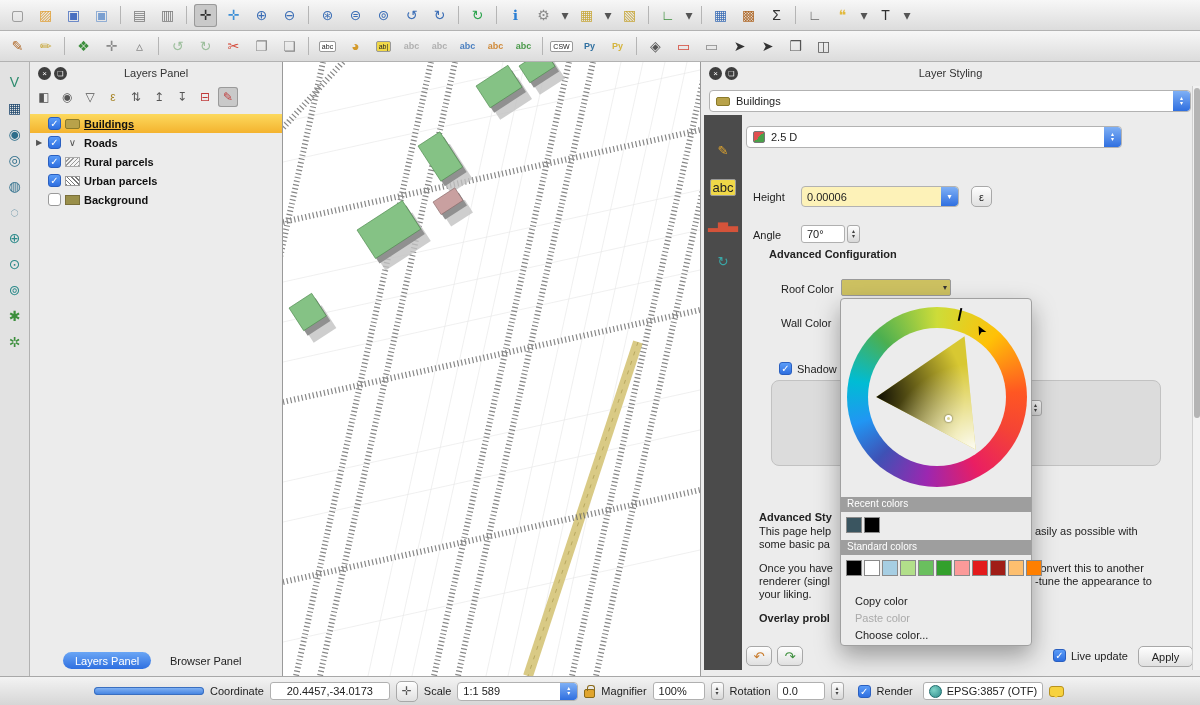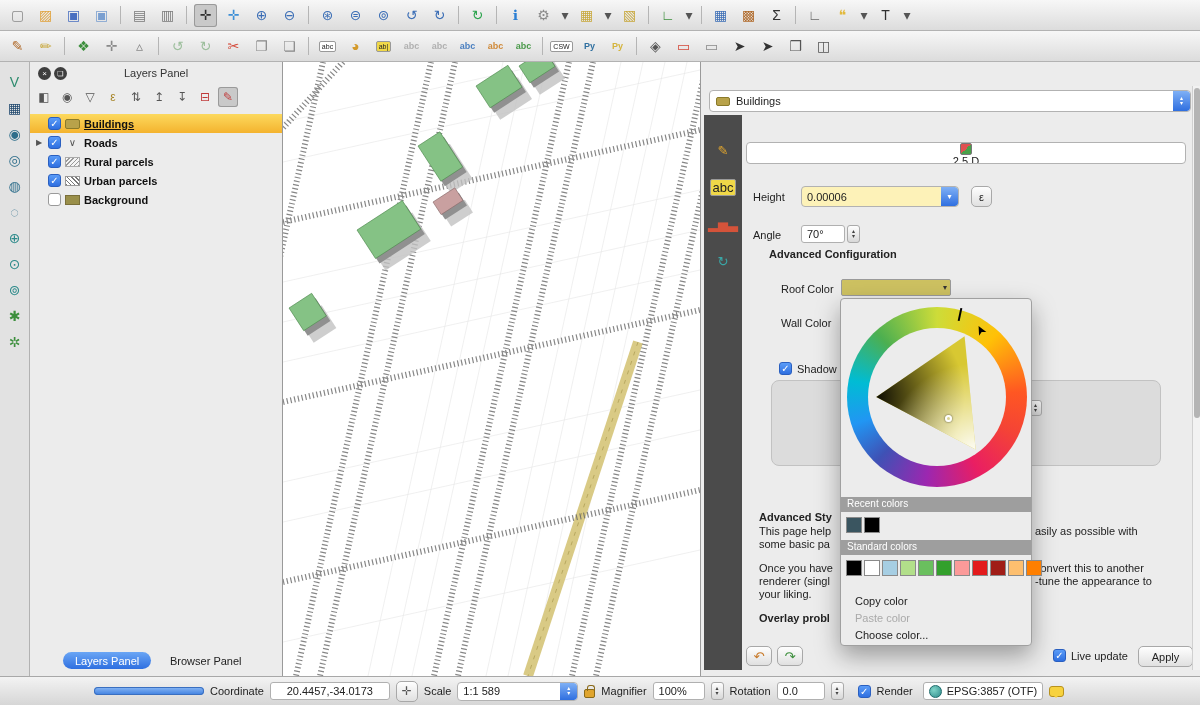--- a/index.html
+++ b/index.html
@@ -608,20 +608,25 @@
         <rect transform="translate(74,168) rotate(-33)" width="54" height="34" fill="#85c285" stroke="#4e8a4e" stroke-width="0.6"></rect>
 
         <rect transform="translate(16,258) rotate(-33)" width="27" height="27" fill="#c2c2c2" opacity="0.8"></rect>
         <rect transform="translate(10,251) rotate(-33)" width="27" height="27" fill="#909090"></rect>
         <rect transform="translate(6,246) rotate(-33)" width="27" height="27" fill="#85c285" stroke="#4e8a4e" stroke-width="0.6"></rect>
       </g>
     </svg>
   </div>
 
   <div id="styling-panel">
+    <div class="panel-header">
+      <span class="win-btn close" style="left:8px"></span>
+      <span class="win-btn float" style="left:24px"></span>
+      <span>Layer Styling</span>
+    </div>
 
     <div class="combo" style="left:8px; top:28px; width:482px; height:22px;">
       <span class="group-ic"></span>
       <span>Buildings</span>
       <span class="combo-btn"></span>
     </div>
 
     <div id="styling-strip">
 
         <span class="tbicon">
@@ -634,21 +639,21 @@
 
         <span class="tbicon">
           <span class="tbglyph" style="font-size: 13px; color: rgb(212, 83, 58);">▂▅▃</span>
         </span>
 
         <span class="tbicon">
           <span class="tbglyph" style="font-size: 13px; color: rgb(58, 166, 166);">↻</span>
         </span>
       </div>
 
-    <div class="combo" style="left:45px; top:80px; width:440px; height:22px;flex-direction:column;">
+    <div class="combo" style="left:45px; top:64px; width:376px; height:22px;">
       <span class="cube-ic"></span>
       <span>2.5 D</span>
       <span class="combo-btn"></span>
     </div>
 
     <span class="label" style="left:52px; top:129px;">Height</span>
     <div class="combo" style="left:100px; top:124px; width:158px; height:21px; background:#fdf2b8;">
       <span style="padding-left:5px">0.00006</span>
       <span class="combo-btn single"></span>
     </div>

